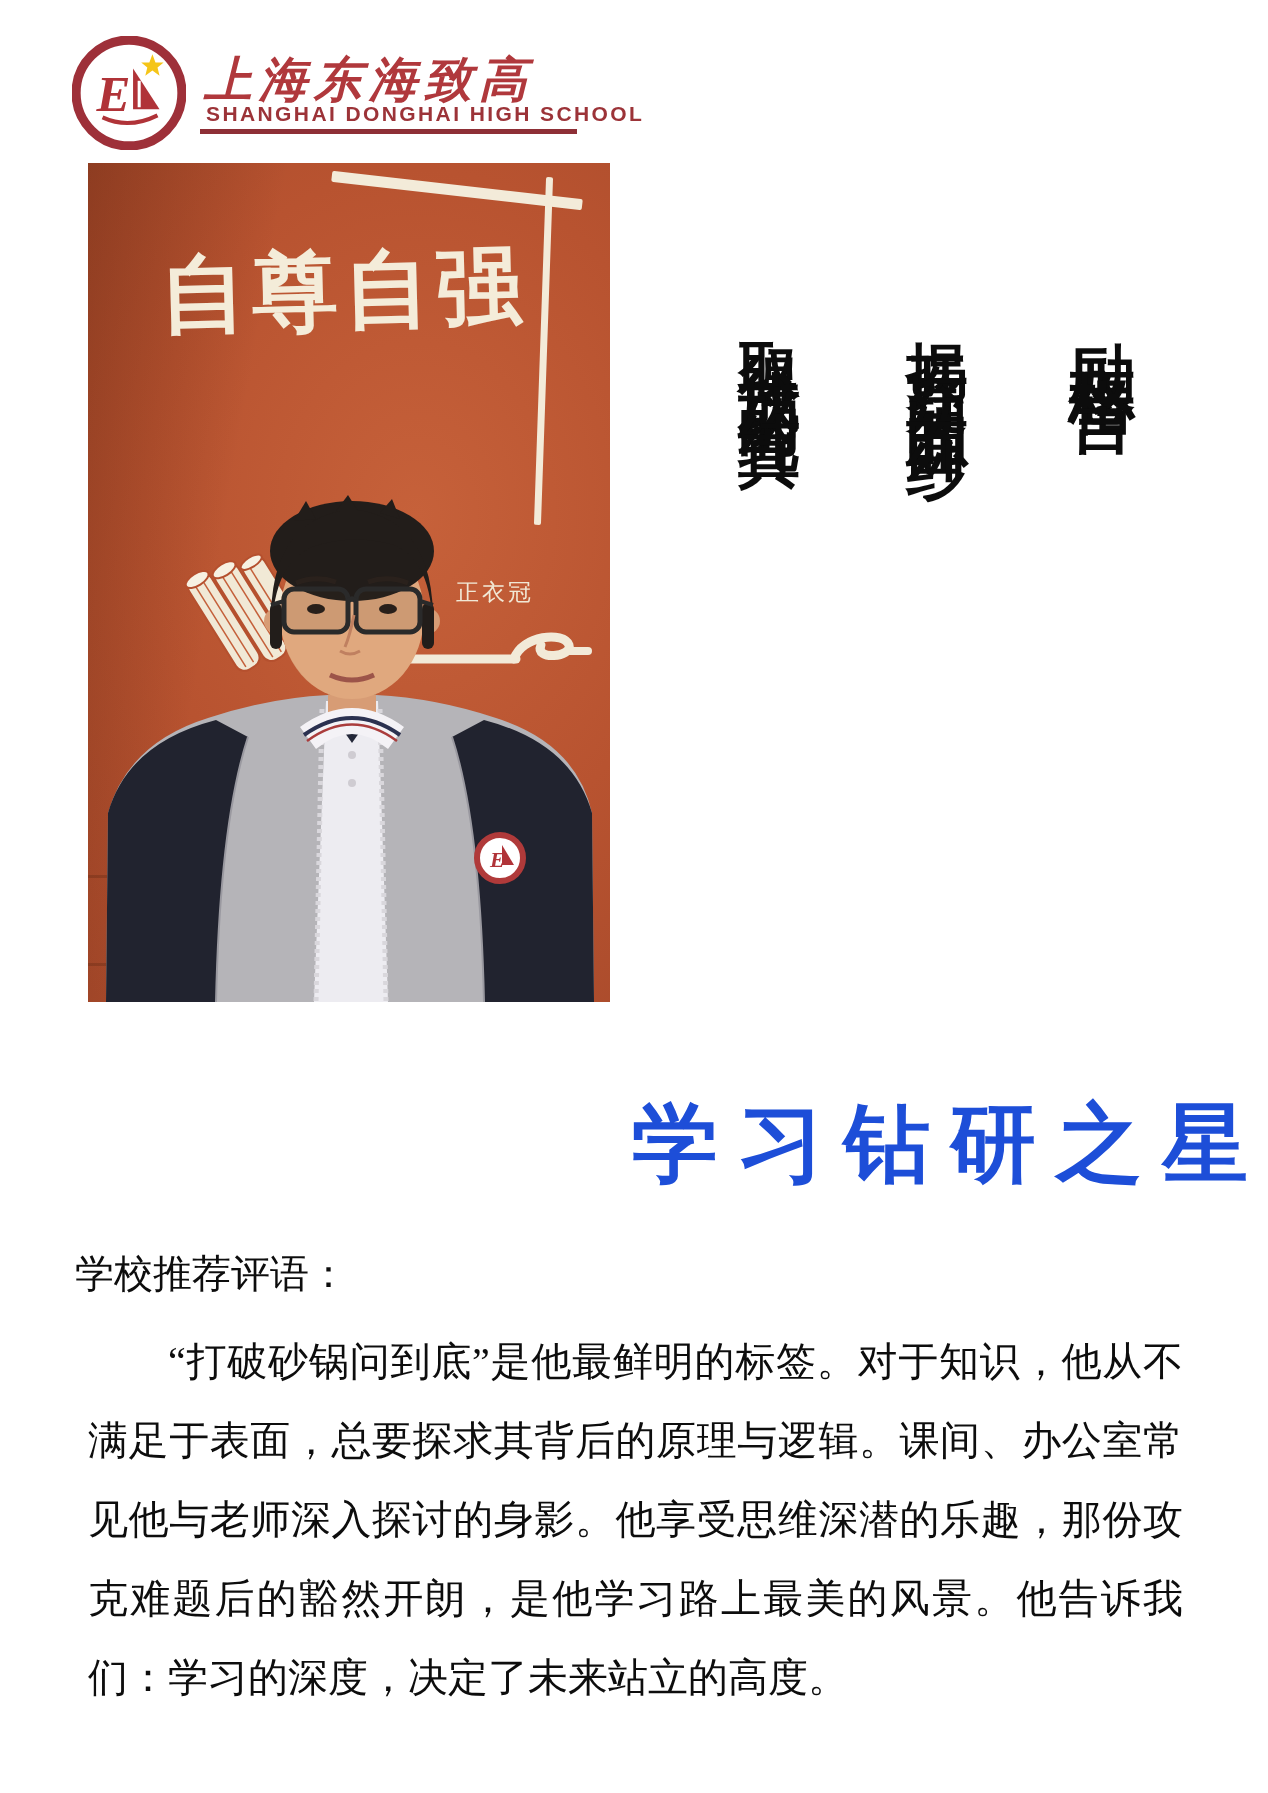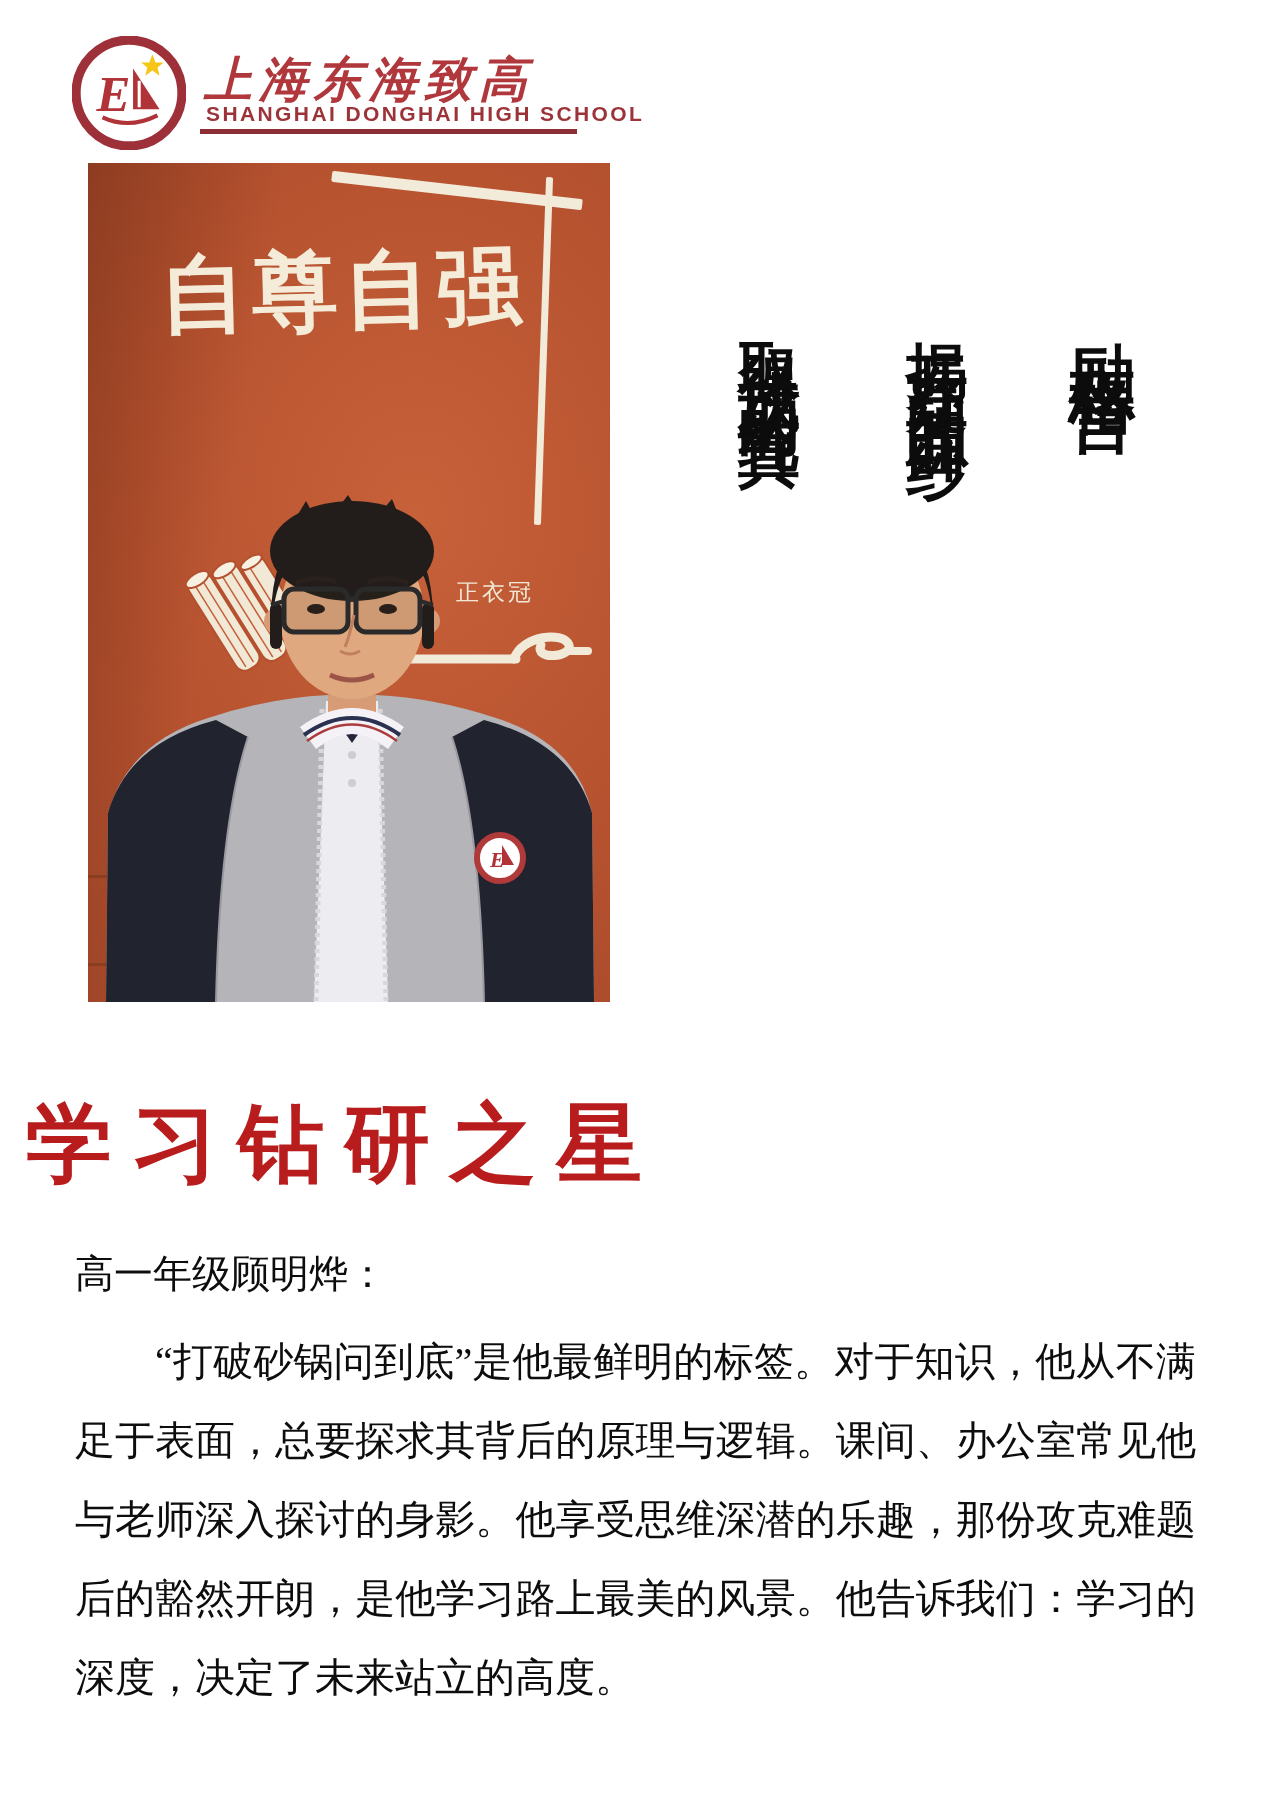--- a/index.html
+++ b/index.html
@@ -40,28 +40,28 @@
         font-size:26px;color:#4a4a4a;letter-spacing:2px;}
 
   
   .v-col{position:absolute;writing-mode:vertical-rl;text-orientation:mixed;color:#0c0c0c;
         font-weight:bold;font-family:"DejaVu Serif","Liberation Serif",serif;white-space:nowrap;}
   .v-heading{left:1058px;top:290px;font-size:66px;letter-spacing:14px;}
   .v-line1{left:895px;top:292px;font-size:62px;letter-spacing:16px;}
   .v-line2{left:727px;top:292px;font-size:62px;letter-spacing:14px;}
 
   
-  .award-title{position:absolute;left:0;top:1086px;width:100%;text-align:left;font-size:86px;
-        font-weight:bold;color:#b91c1c;letter-spacing:20px;padding-left:26px;box-sizing:border-box;
+  .award-title{position:absolute;left:0;top:1086px;width:100%;text-align:right;font-size:86px;
+        font-weight:bold;color:#1d4ed8;letter-spacing:20px;padding-left:26px;box-sizing:border-box;
         font-family:"DejaVu Serif","Liberation Serif",serif;}
 
   
   .reco{position:absolute;left:75px;top:1246px;width:1121px;color:#0d0d0d;}
   .reco-label{font-size:39px;line-height:56px;}
-  .reco-paragraph{margin:0;margin-top:20px;font-size:40px;line-height:79px;text-indent:2em;
+  .reco-paragraph{margin:13px;margin-top:20px;font-size:40px;line-height:79px;text-indent:2em;
         text-align:justify;}
 </style>
 </head>
 <body>
 
 <div class="page">
 
   <svg class="logo-badge" viewBox="0 0 112 112">
     <circle cx="56" cy="56" r="52" fill="#ffffff" stroke="#9e3039" stroke-width="9"></circle>
     <circle cx="56" cy="56" r="38" fill="#ffffff"></circle>
@@ -187,17 +187,17 @@
   </div>
 
 
   <div class="v-col v-heading">励志格言：</div>
   <div class="v-col v-line1">揭开疑问的面纱</div>
   <div class="v-col v-line2">取得成功的纯真</div>
 
   <div class="award-title">学习钻研之星</div>
 
   <div class="reco">
-    <div class="reco-label">高一年级顾明烨：</div>
+    <div class="reco-label">学校推荐评语：</div>
     <p class="reco-paragraph">“打破砂锅问到底”是他最鲜明的标签。对于知识，他从不满足于表面，总要探求其背后的原理与逻辑。课间、办公室常见他与老师深入探讨的身影。他享受思维深潜的乐趣，那份攻克难题后的豁然开朗，是他学习路上最美的风景。他告诉我们：学习的深度，决定了未来站立的高度。</p>
   </div>
 
 </div>
 
 </body></html>

